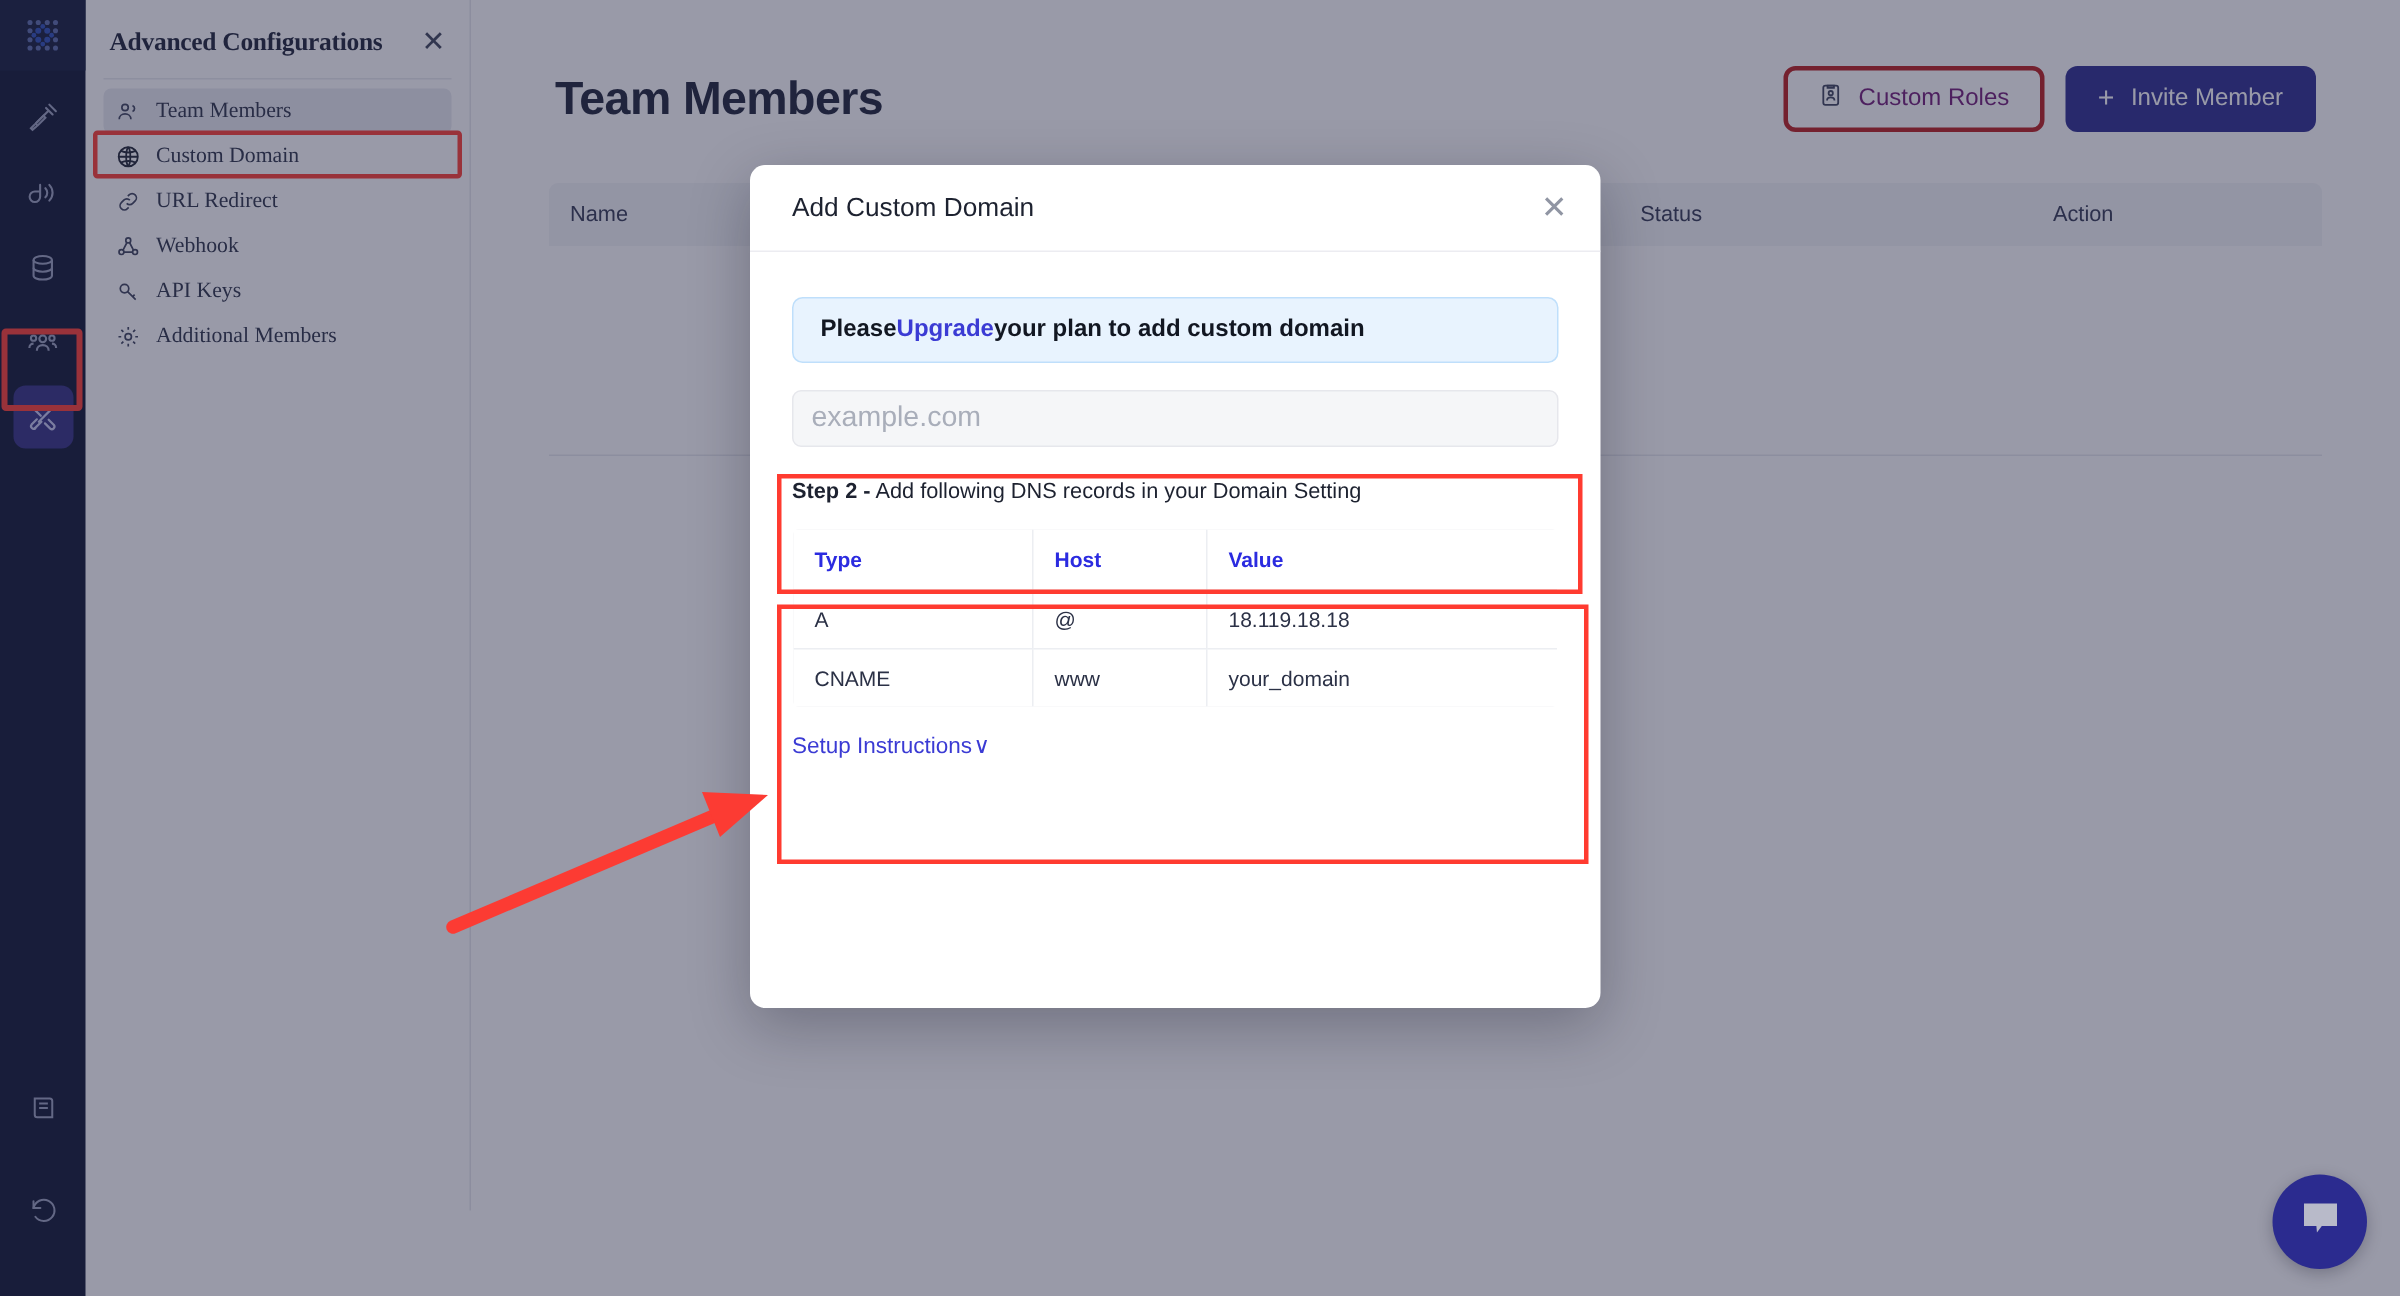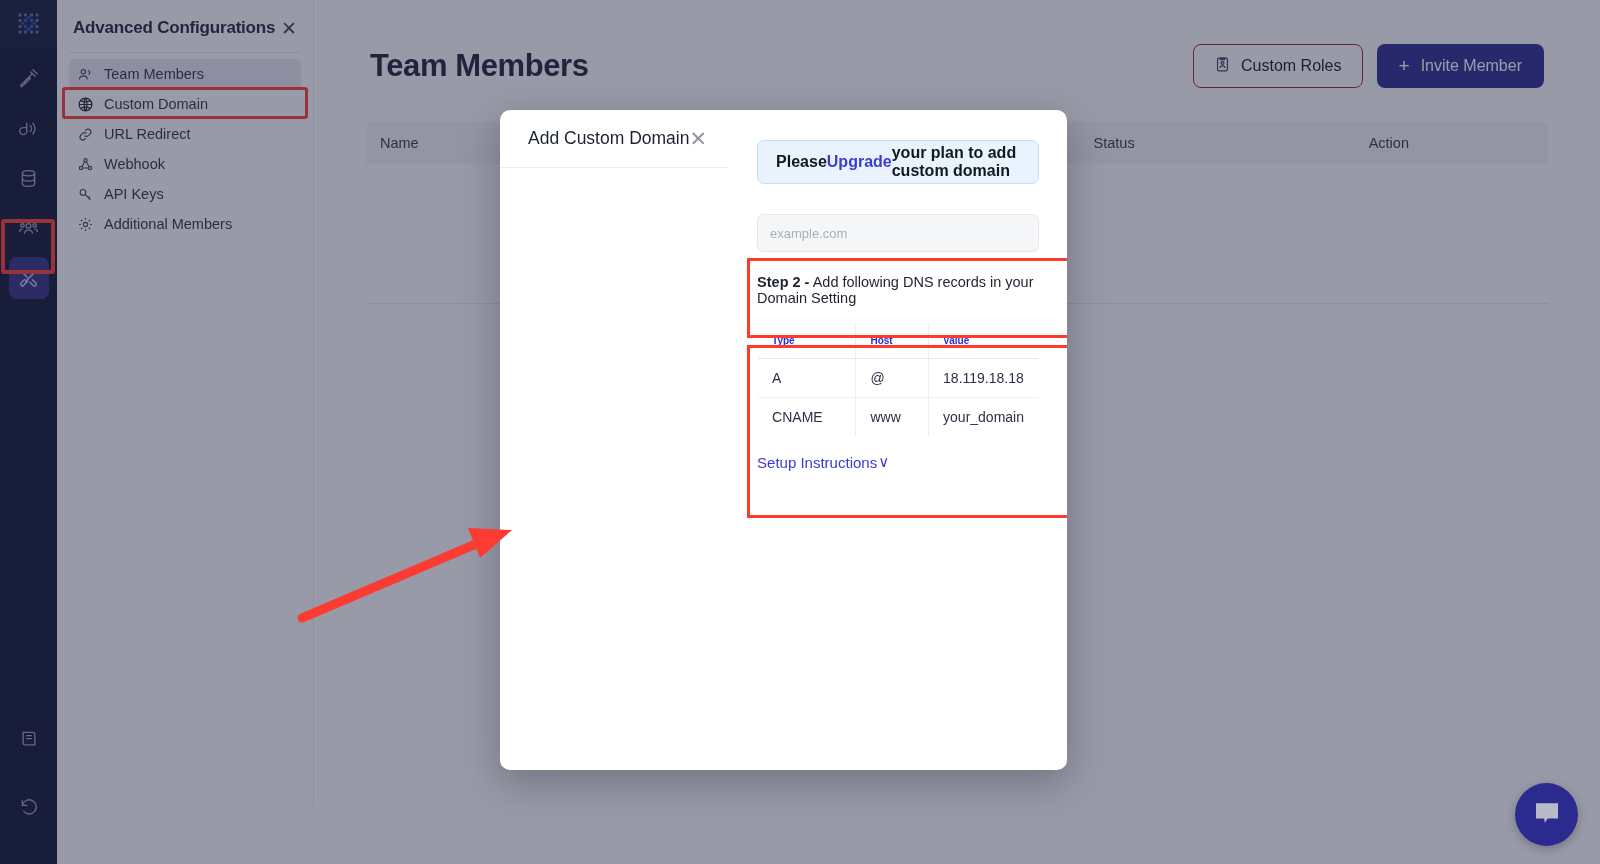--- a/index.html
+++ b/index.html
@@ -49,20 +49,21 @@
     pointer-events: none;
   }
 
   
   .cfg-panel {
     position: absolute; left: 57px; top: 0;
     width: 257px; height: 807px;
     background: #ffffff;
     border-right: 1px solid #e6e7ec;
     z-index: 2;
+    font-family: Liberation Serif, serif;
   }
   .cfg-head {
     display: flex; align-items: center; justify-content: space-between;
     padding: 18px 16px 14px 16px;
   }
   .cfg-title { font-size: 17px; font-weight: 700; color: #1b2135; letter-spacing: -0.2px; }
   .cfg-close { color: #3c4257; font-size: 19px; line-height: 1; cursor: pointer; }
   .cfg-sep { height: 1px; background: #e9eaef; margin: 0 12px 6px 12px; }
   .cfg-list { padding: 0 12px; }
   .cfg-item {
@@ -96,22 +97,22 @@
   }
   .main-head {
     display: flex; align-items: center; justify-content: space-between;
     padding: 44px 56px 0 56px;
   }
   .page-title { font-size: 31px; font-weight: 700; color: #1b2135; letter-spacing: -0.4px; }
   .head-actions { display: flex; align-items: center; gap: 14px; }
   .btn-outline {
     display: flex; align-items: center; gap: 10px;
     height: 44px; padding: 0 20px;
-    border: 1px solid #b91c1c; border-radius: 8px;
-    background: #fff; color: #0f172a; font-size: 16px;
+    border: 3px solid #b91c1c; border-radius: 8px;
+    background: #fff; color: #701a75; font-size: 16px;
     cursor: pointer;
   }
   .btn-primary {
     display: flex; align-items: center; gap: 11px;
     height: 44px; padding: 0 22px;
     border: none; border-radius: 8px;
     background: #2b2b8f; color: #ffffff; font-size: 16px;
     cursor: pointer;
   }
   .table-head {
@@ -133,26 +134,26 @@
   .overlay {
     position: absolute; inset: 0;
     background: rgba(38, 41, 70, 0.47);
     z-index: 10;
   }
 
   
   .modal {
     position: absolute;
     left: 500px; top: 110px;
-    width: 567px; height: 660px;
+    width: 567px; height: 562px;
     background: #ffffff;
     border-radius: 10px;
     box-shadow: 0 12px 40px rgba(10, 12, 30, 0.28);
     z-index: 20;
-    display: flex; flex-direction: row;
+    display: flex; flex-direction: column;
     overflow: hidden;
   }
   .modal-head {
     height: 58px;
     display: flex; align-items: center; justify-content: space-between;
     padding: 0 22px 0 28px;
     border-bottom: 1px solid #ececf1;
   }
   .modal-title { font-size: 17.5px; color: #1d2230; }
   .modal-close { color: #9095a3; font-size: 21px; line-height: 1; cursor: pointer; }
@@ -168,27 +169,27 @@
     font-size: 16px; font-weight: 700; color: #121722;
   }
   .upgrade-link { color: #3b3bd4; font-weight: 700; cursor: pointer; }
 
   .step-block { padding-top: 18px; position: relative; }
   .step-label { font-size: 14.5px; color: #1d2230; display: flex; align-items: center; gap: 7px; }
   .step-label b { font-weight: 700; }
   .info-icon { color: #5b6070; display: inline-flex; }
 
   .domain-input {
-    margin-top: 12px;
+    margin-top: 0;
     width: 100%; height: 38px;
     background: #f5f6f8;
     border: 1px solid #e6e7ec;
     border-radius: 6px;
     padding: 0 12px;
-    font-size: 13px; color: #2b3146;
+    font-size: 19px; color: #2b3146;
     font-family: "Liberation Sans", sans-serif;
     outline: none;
   }
   .domain-input::placeholder { color: #a9aeba; }
 
   
   .hl-step1 {
     position: absolute;
     left: 18px; top: 148px;
     width: 537px; height: 80px;
@@ -207,21 +208,21 @@
     margin-top: 16px;
     width: 100%;
     border: 1px solid #e6e7ec;
     border-radius: 4px;
     border-collapse: collapse;
     overflow: hidden;
     font-size: 14px;
   }
   .dns-table th {
     text-align: left;
-    font-size: 10px; font-weight: 700;
+    font-size: 14px; font-weight: 700;
     color: #2b2be0;
     padding: 12px 14px;
     border-bottom: 1px solid #e6e7ec;
     background: #ffffff;
   }
   .dns-table td {
     padding: 11px 14px;
     color: #2b3146;
     border-bottom: 1px solid #eceef2;
     border-right: 1px solid #eceef2;

